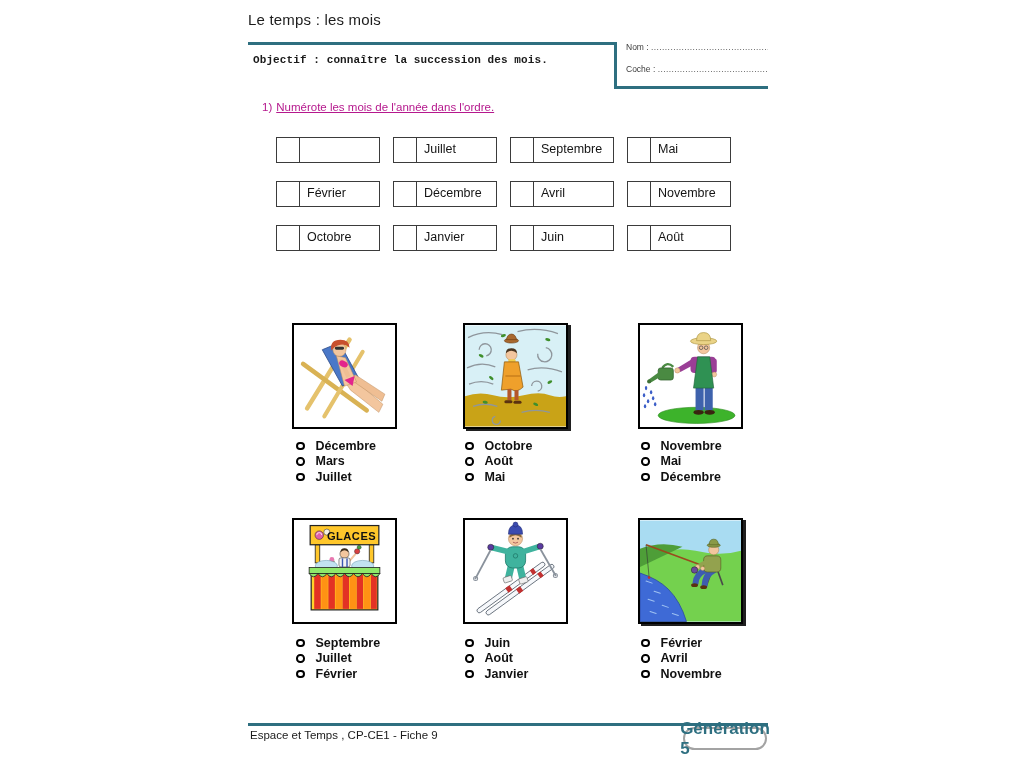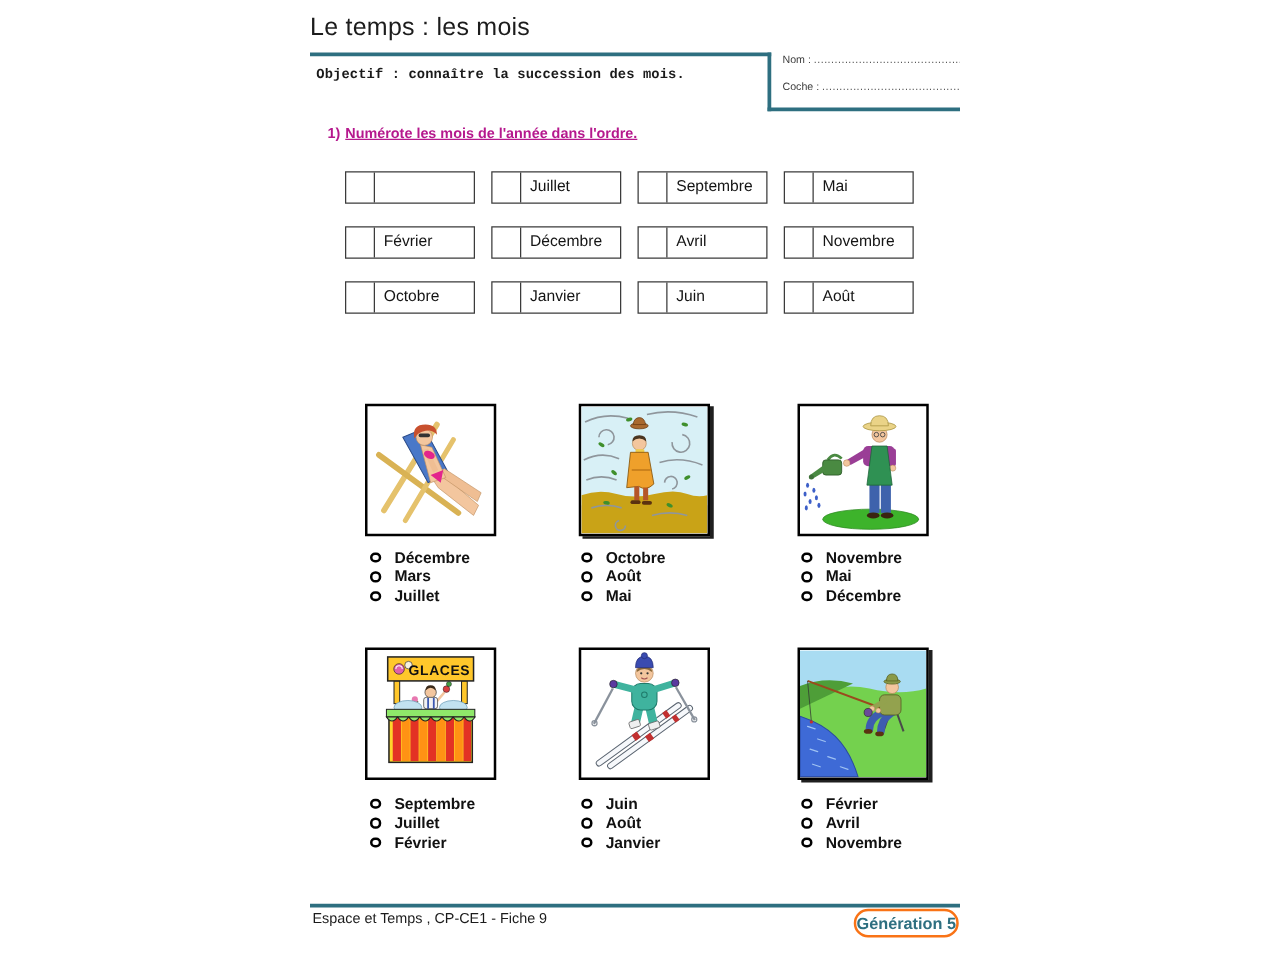--- a/index.html
+++ b/index.html
@@ -3,46 +3,46 @@
 <meta charset="utf-8">
 <style>
   * { margin:0; padding:0; box-sizing:border-box; }
   html,body { width:1024px; height:768px; background:#ffffff; }
   body { font-family:"Liberation Sans", sans-serif; color:#1a1a1a; }
   #sheet { position:relative; width:1024px; height:768px; background:#fff; overflow:hidden; }
 
   .abs { position:absolute; }
   .teal-line { position:absolute; background:#2E6F80; }
 
-  #page-title { left:248px; top:11px; font-size:20px; color:#1c1c1c; letter-spacing:.2px; }
+  #page-title { left:248px; top:11px; font-size:15px; color:#1c1c1c; letter-spacing:.2px; }
   #objective { left:253px; top:54px; font-size:11px; font-weight:bold; font-family:Liberation Mono, monospace; letter-spacing:.1px; }
 
   .id-row { position:absolute; left:626px; width:142px; font-size:8.5px; color:#3c3c3c; white-space:nowrap; overflow:hidden; }
   .id-row .dots { letter-spacing:.4px; color:#555; }
 
-  .ex-heading { position:absolute; left:262px; font-size:11.5px; font-weight:bold; color:#B5188D; white-space:nowrap; }
+  .ex-heading { position:absolute; left:262px; font-size:11.5px; font-weight:normal; color:#B5188D; white-space:nowrap; }
   .ex-heading .instr { text-decoration:underline; margin-left:4px; }
 
   .mbox { position:absolute; width:104px; height:26px; border:1.5px solid #3b3b3b; display:flex; background:#fff; }
   .mnum { width:23px; border-right:1.5px solid #3b3b3b; }
   .mname { flex:1; font-size:12.5px; color:#141414; line-height:23px; padding-left:7px; white-space:nowrap; }
 
   .imgbox { position:absolute; width:105px; height:106px; border:2px solid #000; background:#fff; overflow:hidden; }
   .imgbox svg { width:100%; height:100%; display:block; }
   .imgbox text { font-family:"Liberation Sans",sans-serif; font-weight:bold; }
   .shadow-r { box-shadow:3px 2px 0 #1f1f1f; }
 
   .opts { position:absolute; }
   .opt { display:flex; align-items:center; height:15.5px; }
   .radio { width:8.5px; height:8.5px; border:2px solid #000; border-radius:50%; background:#fff; margin-right:11px; flex:0 0 auto; }
   .optlabel { font-size:12.5px; font-weight:bold; color:#111; white-space:nowrap; }
 
   #footer-text { left:250px; top:729px; font-size:11.5px; color:#1b1b1b; }
-  #badge { left:683px; top:727px; width:84px; height:23px; border:2px solid #f97316; border-radius:12px;
-           display:flex; align-items:center; justify-content:center; font-size:13px; font-weight:bold; color:#2E6F80; background:#fff; }
+  #badge { left:683px; top:727px; width:84px; height:23px; border:2px solid #a3a3a3; border-radius:12px;
+           display:flex; align-items:center; justify-content:center; font-size:17px; font-weight:bold; color:#2E6F80; background:#fff; }
 </style>
 </head>
 <body>
 
 <div id="sheet">
 
   <div id="page-title" class="abs">Le temps : les mois</div>
 
   <div class="teal-line" style="left:248px;top:42px;width:369px;height:3px"></div>
   <div class="teal-line" style="left:614px;top:42px;width:3px;height:47px"></div>

